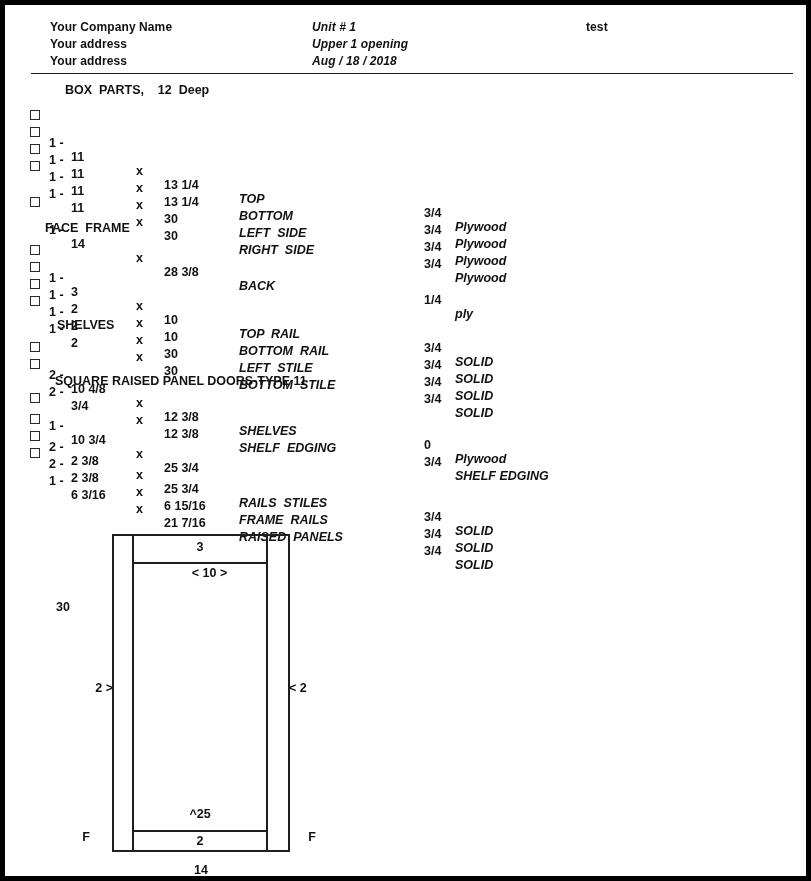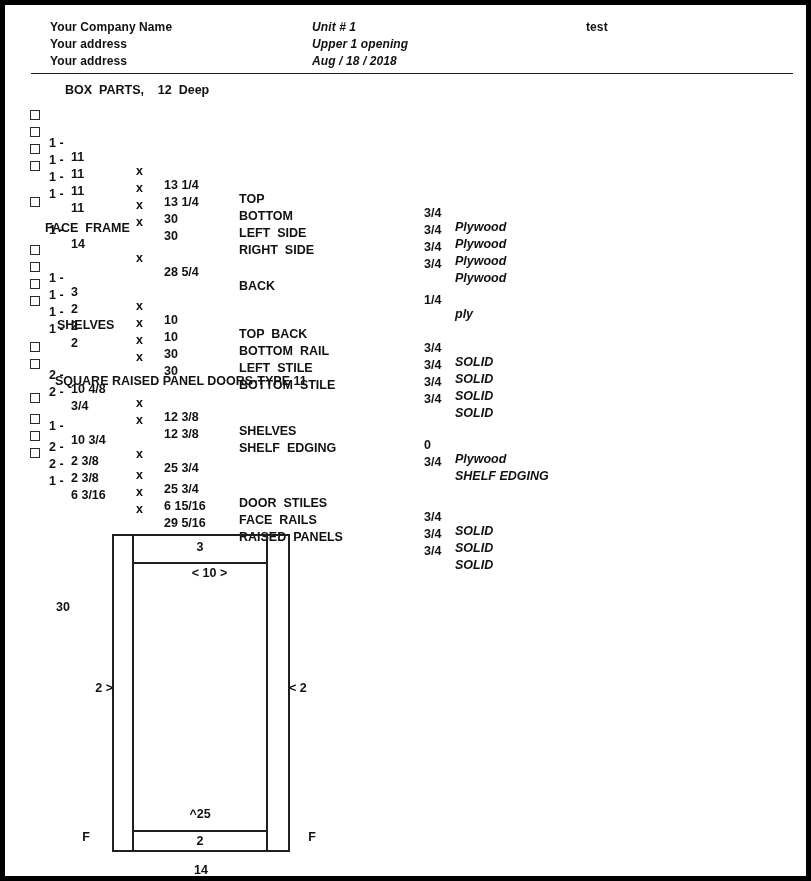--- a/index.html
+++ b/index.html
@@ -53,21 +53,21 @@
     position:absolute;left:25px;top:2px;
     width:8px;height:8px;
     border:1.6px solid #2b2b2b;
     background:#fff;
     box-sizing:content-box;
   }
   .c-qty{position:absolute;left:44px;}
   .c-d1 {position:absolute;left:66px;}
   .c-x  {position:absolute;left:131px;}
   .c-d2 {position:absolute;left:159px;}
-  .c-name{position:absolute;left:234px;}
+  .c-name{position:absolute;left:234px;font-style:italic;}
   .c-th {position:absolute;left:419px;}
   .c-mat{position:absolute;left:450px;font-style:italic;}
 
   
   #diagram{position:absolute;left:0;top:0;width:801px;height:871px;pointer-events:none;}
   .dlbl{
     position:absolute;
     font-size:12.5px;font-weight:bold;color:#111;white-space:pre;
     text-align:center;
   }
@@ -134,35 +134,35 @@
       <span class="c-name">RIGHT  SIDE</span>
       <span class="c-th">3/4</span>
       <span class="c-mat">Plywood</span>
     </div>
 
     <div class="row" style="top:190px;">
       <span class="cb"></span>
       <span class="c-qty">1 -</span>
       <span class="c-d1">14</span>
       <span class="c-x">x</span>
-      <span class="c-d2">28 5/4</span>
+      <span class="c-d2">28 3/8</span>
       <span class="c-name">BACK</span>
       <span class="c-th">1/4</span>
       <span class="c-mat">ply</span>
     </div>
 
     <div class="section" style="left:40px;top:216px;">FACE  FRAME</div>
 
     <div class="row" style="top:238px;">
       <span class="cb"></span>
       <span class="c-qty">1 -</span>
       <span class="c-d1">3</span>
       <span class="c-x">x</span>
       <span class="c-d2">10</span>
-      <span class="c-name">TOP  BACK</span>
+      <span class="c-name">TOP  RAIL</span>
       <span class="c-th">3/4</span>
       <span class="c-mat">SOLID</span>
     </div>
 
     <div class="row" style="top:255px;">
       <span class="cb"></span>
       <span class="c-qty">1 -</span>
       <span class="c-d1">2</span>
       <span class="c-x">x</span>
       <span class="c-d2">10</span>
@@ -226,42 +226,42 @@
       <span class="c-x">x</span>
       <span class="c-d2">25 3/4</span>
     </div>
 
     <div class="row" style="top:407px;">
       <span class="cb"></span>
       <span class="c-qty">2 -</span>
       <span class="c-d1">2 3/8</span>
       <span class="c-x">x</span>
       <span class="c-d2">25 3/4</span>
-      <span class="c-name">DOOR  STILES</span>
+      <span class="c-name">RAILS  STILES</span>
       <span class="c-th">3/4</span>
       <span class="c-mat">SOLID</span>
     </div>
 
     <div class="row" style="top:424px;">
       <span class="cb"></span>
       <span class="c-qty">2 -</span>
       <span class="c-d1">2 3/8</span>
       <span class="c-x">x</span>
       <span class="c-d2">6 15/16</span>
-      <span class="c-name">FACE  RAILS</span>
+      <span class="c-name">FRAME  RAILS</span>
       <span class="c-th">3/4</span>
       <span class="c-mat">SOLID</span>
     </div>
 
     <div class="row" style="top:441px;">
       <span class="cb"></span>
       <span class="c-qty">1 -</span>
       <span class="c-d1">6 3/16</span>
       <span class="c-x">x</span>
-      <span class="c-d2">29 5/16</span>
+      <span class="c-d2">21 7/16</span>
       <span class="c-name">RAISED  PANELS</span>
       <span class="c-th">3/4</span>
       <span class="c-mat">SOLID</span>
     </div>
 
     <svg id="diagram" viewBox="0 0 801 871">
       <g stroke="#1f1f1f" fill="none" stroke-width="2" shape-rendering="crispEdges">
 
         <rect x="108" y="530" width="176" height="316"></rect>
 

